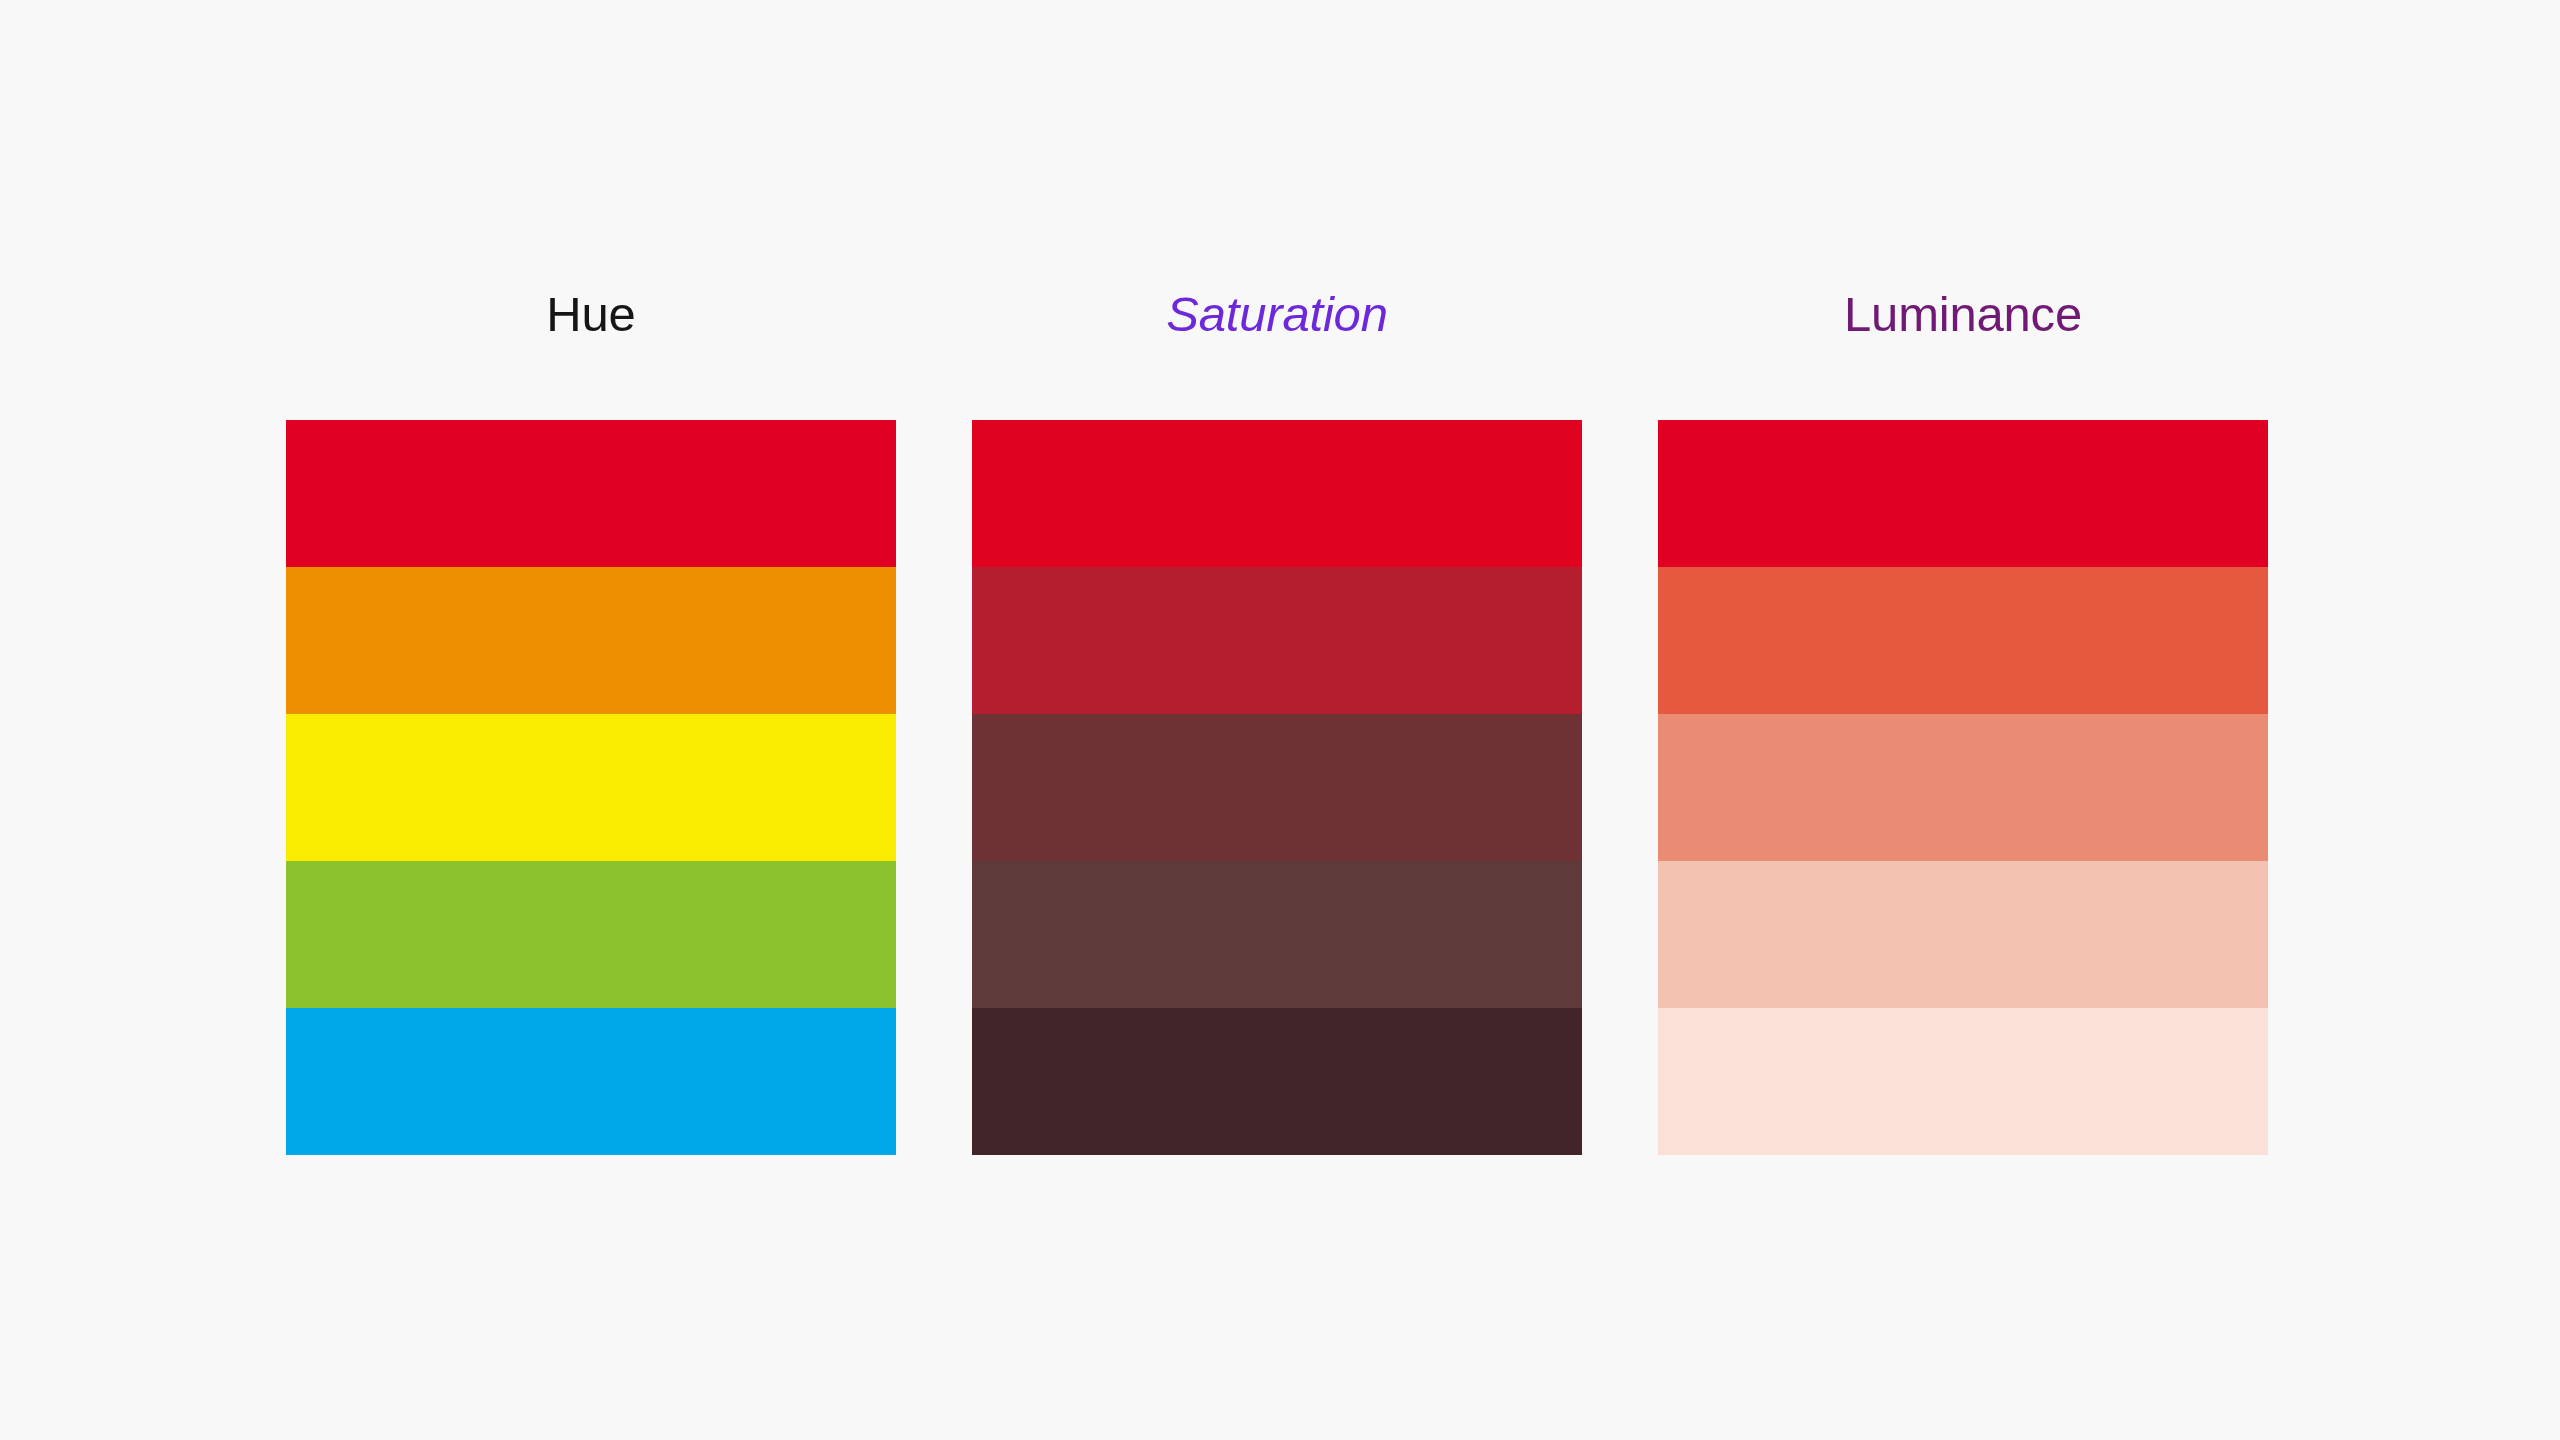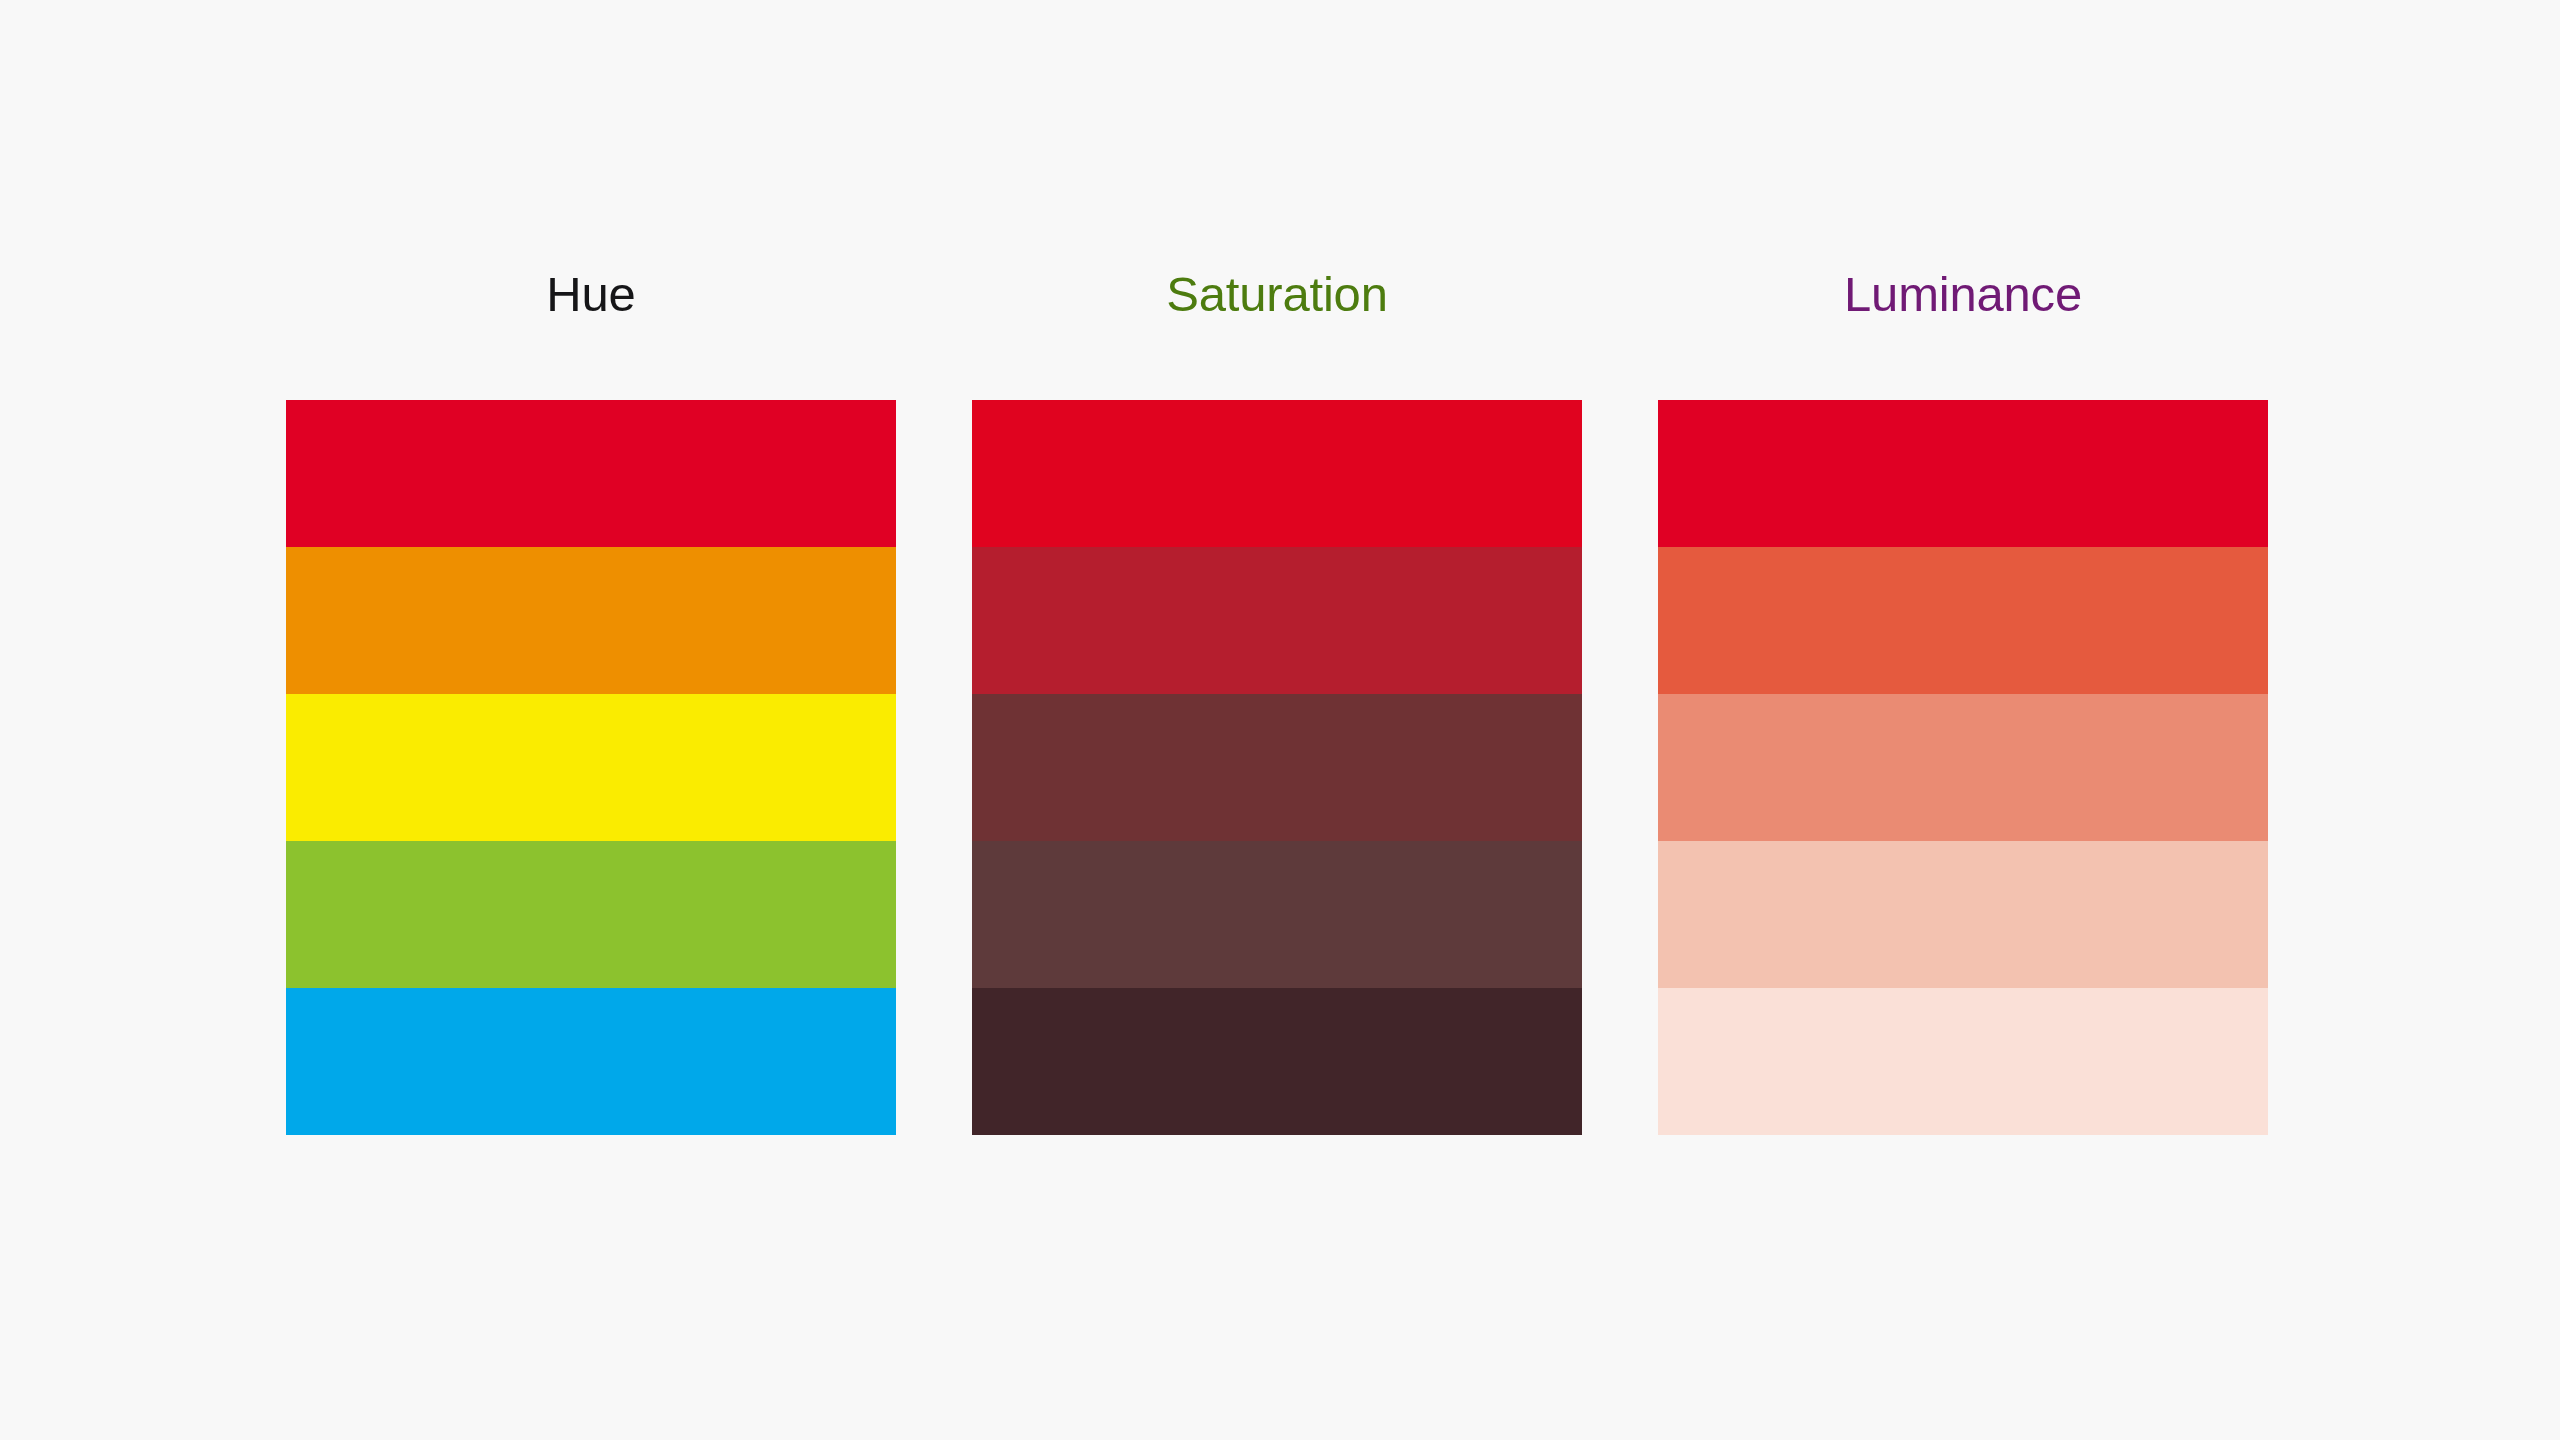--- a/index.html
+++ b/index.html
@@ -27,20 +27,21 @@
     height: 870px;
     display: flex;
     flex-direction: row;
     justify-content: space-between;
     align-items: flex-start;
   }
   .column {
     width: 610px;
     display: flex;
     flex-direction: column;
+    margin-top: 20px;
   }
   .column-title {
     font-size: 49px;
     line-height: 1;
     font-weight: 400;
     color: #161618;
     letter-spacing: -0.2px;
     text-align: center;
     height: 56px;
     margin: 0 0 74px 0;
@@ -68,21 +69,21 @@
       <div class="swatch-stack">
         <div class="swatch" style="background-color: rgb(224, 0, 36);"></div>
         <div class="swatch" style="background-color: rgb(238, 143, 0);"></div>
         <div class="swatch" style="background-color: rgb(250, 236, 0);"></div>
         <div class="swatch" style="background-color: rgb(140, 194, 46);"></div>
         <div class="swatch" style="background-color: rgb(0, 168, 234);"></div>
       </div>
     </div>
 
     <div class="column">
-      <div class="column-title" style="color: #4d7c0f;">Saturation</div>
+      <div class="column-title" style="color: #6d28d9; font-style: italic;">Saturation</div>
       <div class="swatch-stack">
         <div class="swatch" style="background-color: rgb(224, 3, 31);"></div>
         <div class="swatch" style="background-color: rgb(181, 30, 46);"></div>
         <div class="swatch" style="background-color: rgb(111, 50, 52);"></div>
         <div class="swatch" style="background-color: rgb(94, 58, 59);"></div>
         <div class="swatch" style="background-color: rgb(65, 37, 41);"></div>
       </div>
     </div>
 
     <div class="column">

